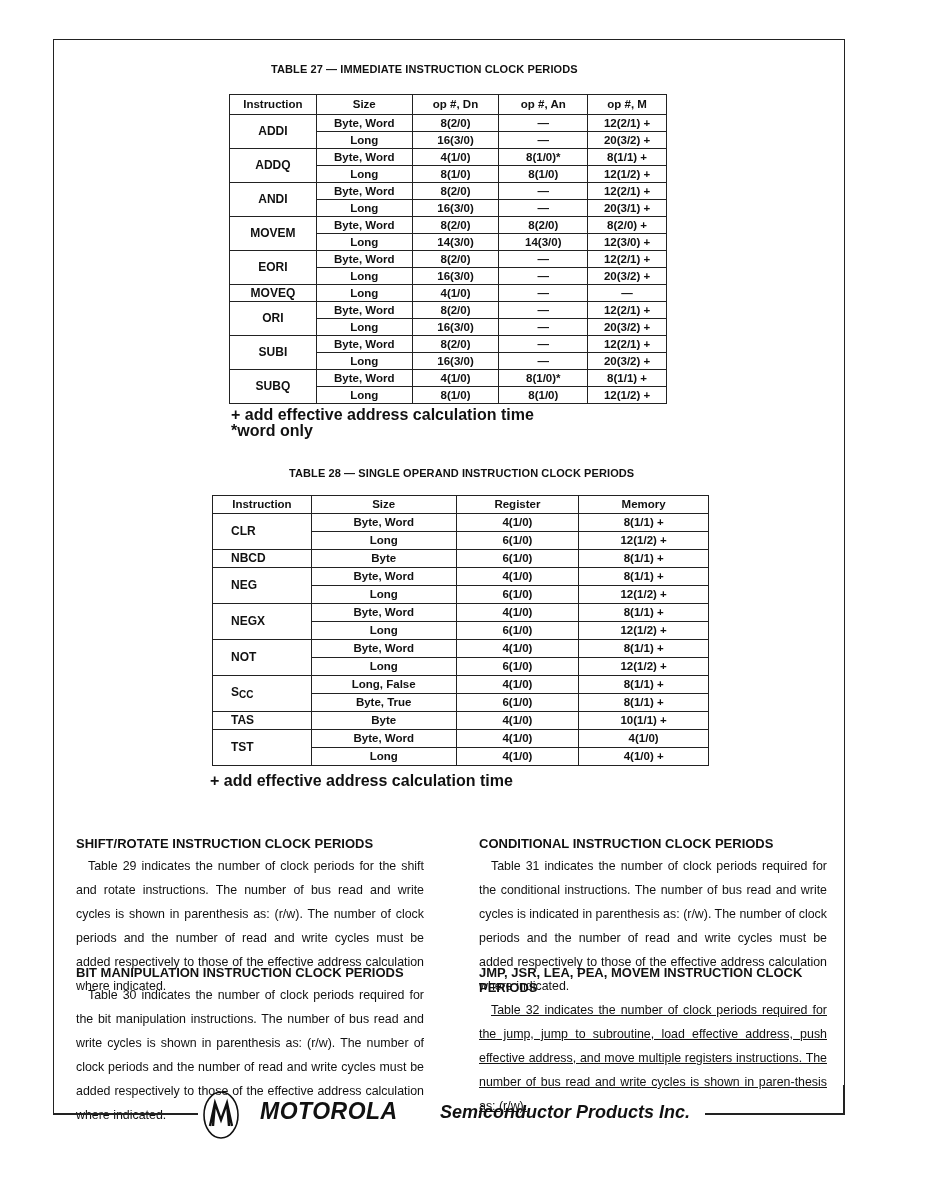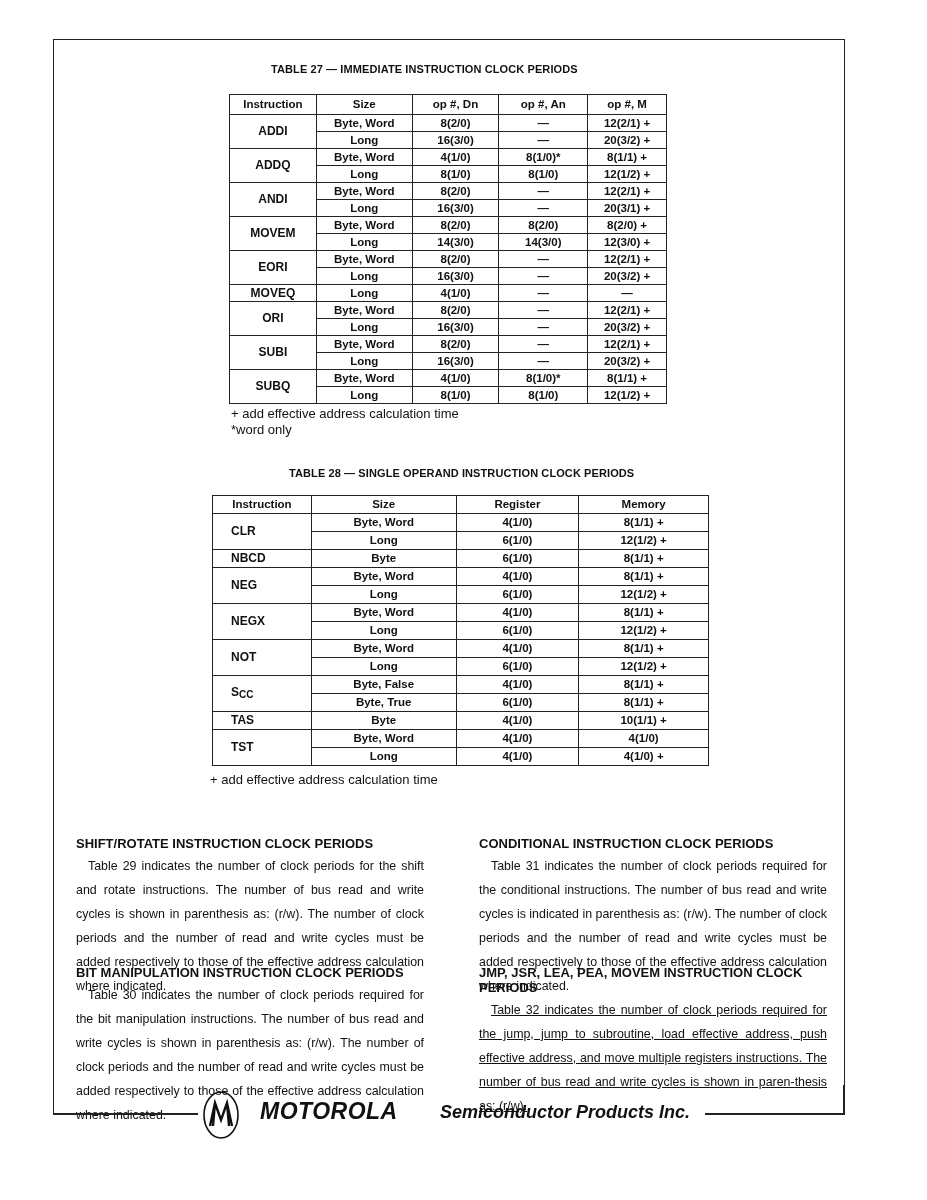--- a/index.html
+++ b/index.html
@@ -7,21 +7,21 @@
   .frame { position: absolute; left: 53px; top: 39px; width: 792px; height: 1075px; border-top: 1.5px solid #222; border-left: 1.5px solid #222; border-right: 1.5px solid #222; box-sizing: border-box; }
   .table-title { position: absolute; font-weight: bold; font-size: 11px; letter-spacing: 0.1px; white-space: nowrap; }
   table.clk { position: absolute; border-collapse: collapse; font-size: 11.5px; font-weight: bold; border-radius: 7px; }
   table.clk th, table.clk td { border: 1.5px solid #222; padding: 0; text-align: center; height: 16px; line-height: 15px; white-space: nowrap; }
   table.clk th { font-weight: bold; height: 19px; }
   #t27 { left: 229px; top: 94px; width: 438px; }
   #t27 td.instr { font-size: 12px; }
   #t28 { left: 212px; top: 495px; width: 497px; }
   #t28 td.instr { text-align: left; padding-left: 18px; font-size: 12px; }
   #t28 td, #t28 th { height: 17px; }
-  .note { position: absolute; font-size: 13px; white-space: nowrap; }
+  .note { position: absolute; font-size: 16px; white-space: nowrap; font-weight: bold; }
   .section-head { position: absolute; font-weight: bold; font-size: 13px; white-space: nowrap; line-height: 15px; }
   .para { position: absolute; font-size: 12.4px; line-height: 24px; text-align: justify; text-indent: 12px; }
   .footer-line { position: absolute; top: 1113px; height: 1.5px; background: #222; }
   .logo { position: absolute; left: 202px; top: 1090px; width: 38px; height: 50px; }
   .brand { position: absolute; left: 260px; top: 1098px; font-weight: bold; font-style: italic; font-size: 23px; letter-spacing: 0.5px; white-space: nowrap; }
   .brand-sub { position: absolute; left: 440px; top: 1102px; font-style: italic; font-weight: bold; font-size: 18px; white-space: nowrap; }
   sub.cc { font-size: 10px; vertical-align: -2px; }
 </style>
 </head>
 <body>
@@ -225,21 +225,21 @@
         <td><span class="n">4</span><span class="rw">(1/0)</span></td>
         <td><span class="n">8</span><span class="rw">(1/1) +</span></td>
       </tr>
       <tr>
         <td>Long</td>
         <td><span class="n">6</span><span class="rw">(1/0)</span></td>
         <td><span class="n">12</span><span class="rw">(1/2) +</span></td>
       </tr>
       <tr>
         <td class="instr" rowspan="2">S<sub class="cc">CC</sub></td>
-        <td>Byte, False</td>
+        <td>Long, False</td>
         <td><span class="n">4</span><span class="rw">(1/0)</span></td>
         <td><span class="n">8</span><span class="rw">(1/1) +</span></td>
       </tr>
       <tr>
         <td>Byte, True</td>
         <td><span class="n">6</span><span class="rw">(1/0)</span></td>
         <td><span class="n">8</span><span class="rw">(1/1) +</span></td>
       </tr>
       <tr>
         <td class="instr" rowspan="1">TAS</td>

